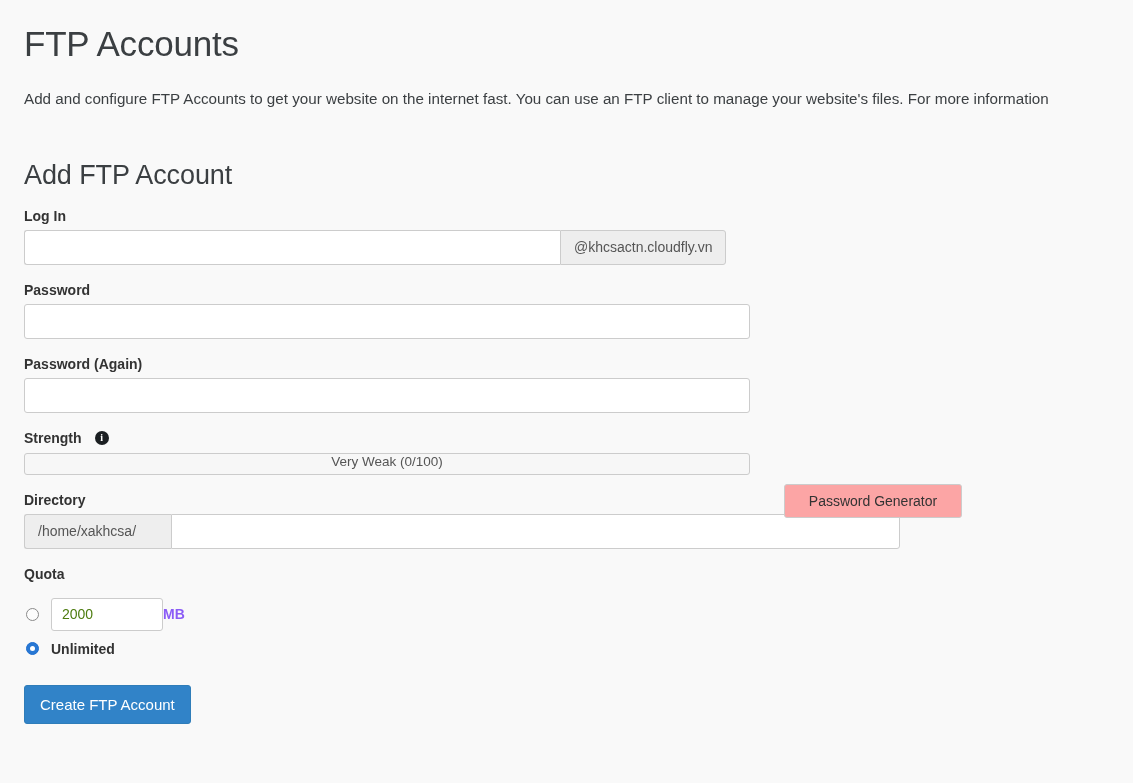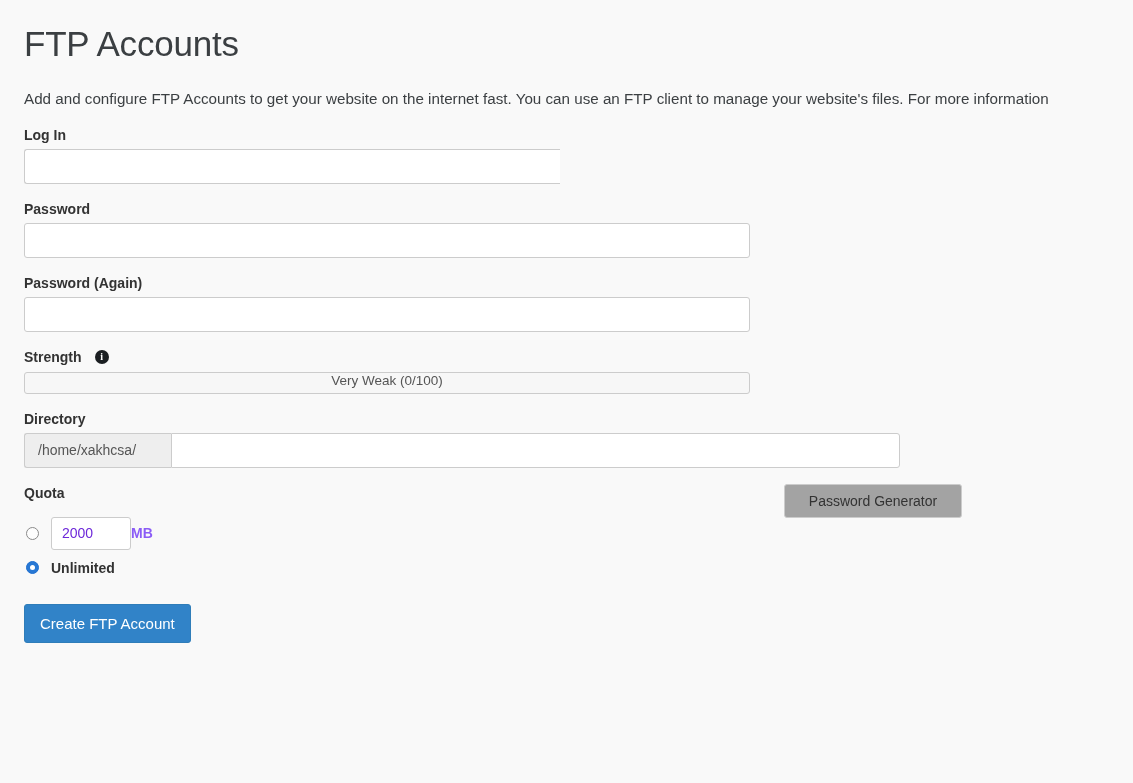--- a/index.html
+++ b/index.html
@@ -160,21 +160,21 @@
     width: 0%;
     background: #d9534f;
   }
   .strength-text { position: relative; z-index: 2; }
   .pw-gen-btn {
     position: absolute;
     left: 784px;
     top: 484px;
     width: 178px;
     height: 34px;
-    background: #a3a3a3;
+    background: #fca5a5;
     border: 1px solid #cccccc;
     border-radius: 3px;
     font-size: 14px;
     color: #333333;
     font-family: "Liberation Sans", sans-serif;
     cursor: pointer;
   }
   .quota-wrap { padding-top: 5px; }
   .quota-row1 {
     display: flex;
@@ -201,23 +201,23 @@
   }
   .radio:checked::after {
     content: "";
     position: absolute;
     left: 3px; top: 3px;
     width: 5px; height: 5px;
     border-radius: 50%;
     background: #ffffff;
   }
   .quota-input {
-    width: 80px;
+    width: 112px;
     height: 33px;
-    color: #6d28d9;
+    color: #4d7c0f;
     padding: 6px 10px;
   }
   .mb-label {
     font-size: 14px;
     font-weight: bold;
     color: #8b5cf6;
   }
   .quota-row2 {
     display: flex;
     align-items: center;
@@ -245,25 +245,27 @@
 </head>
 <body>
 
 <div class="page">
   <div class="inner">
 
     <h1 class="page-title">FTP Accounts</h1>
 
     <p class="page-desc">Add and configure FTP Accounts to get your website on the internet fast. You can use an FTP client to manage your website's files. For more information</p>
 
+    <h2 class="section-title">Add FTP Account</h2>
 
     
     <label class="field-label">Log In</label>
     <div class="input-group">
       <input class="form-control login-input" type="text" value="" style="">
+      <span class="input-addon addon-right">@khcsactn.cloudfly.vn</span>
     </div>
 
     
     <label class="field-label">Password</label>
     <input class="form-control pw-input" type="password" value="" style="">
 
     
     <label class="field-label">Password (Again)</label>
     <input class="form-control pw-input" type="password" value="" style="">
 

